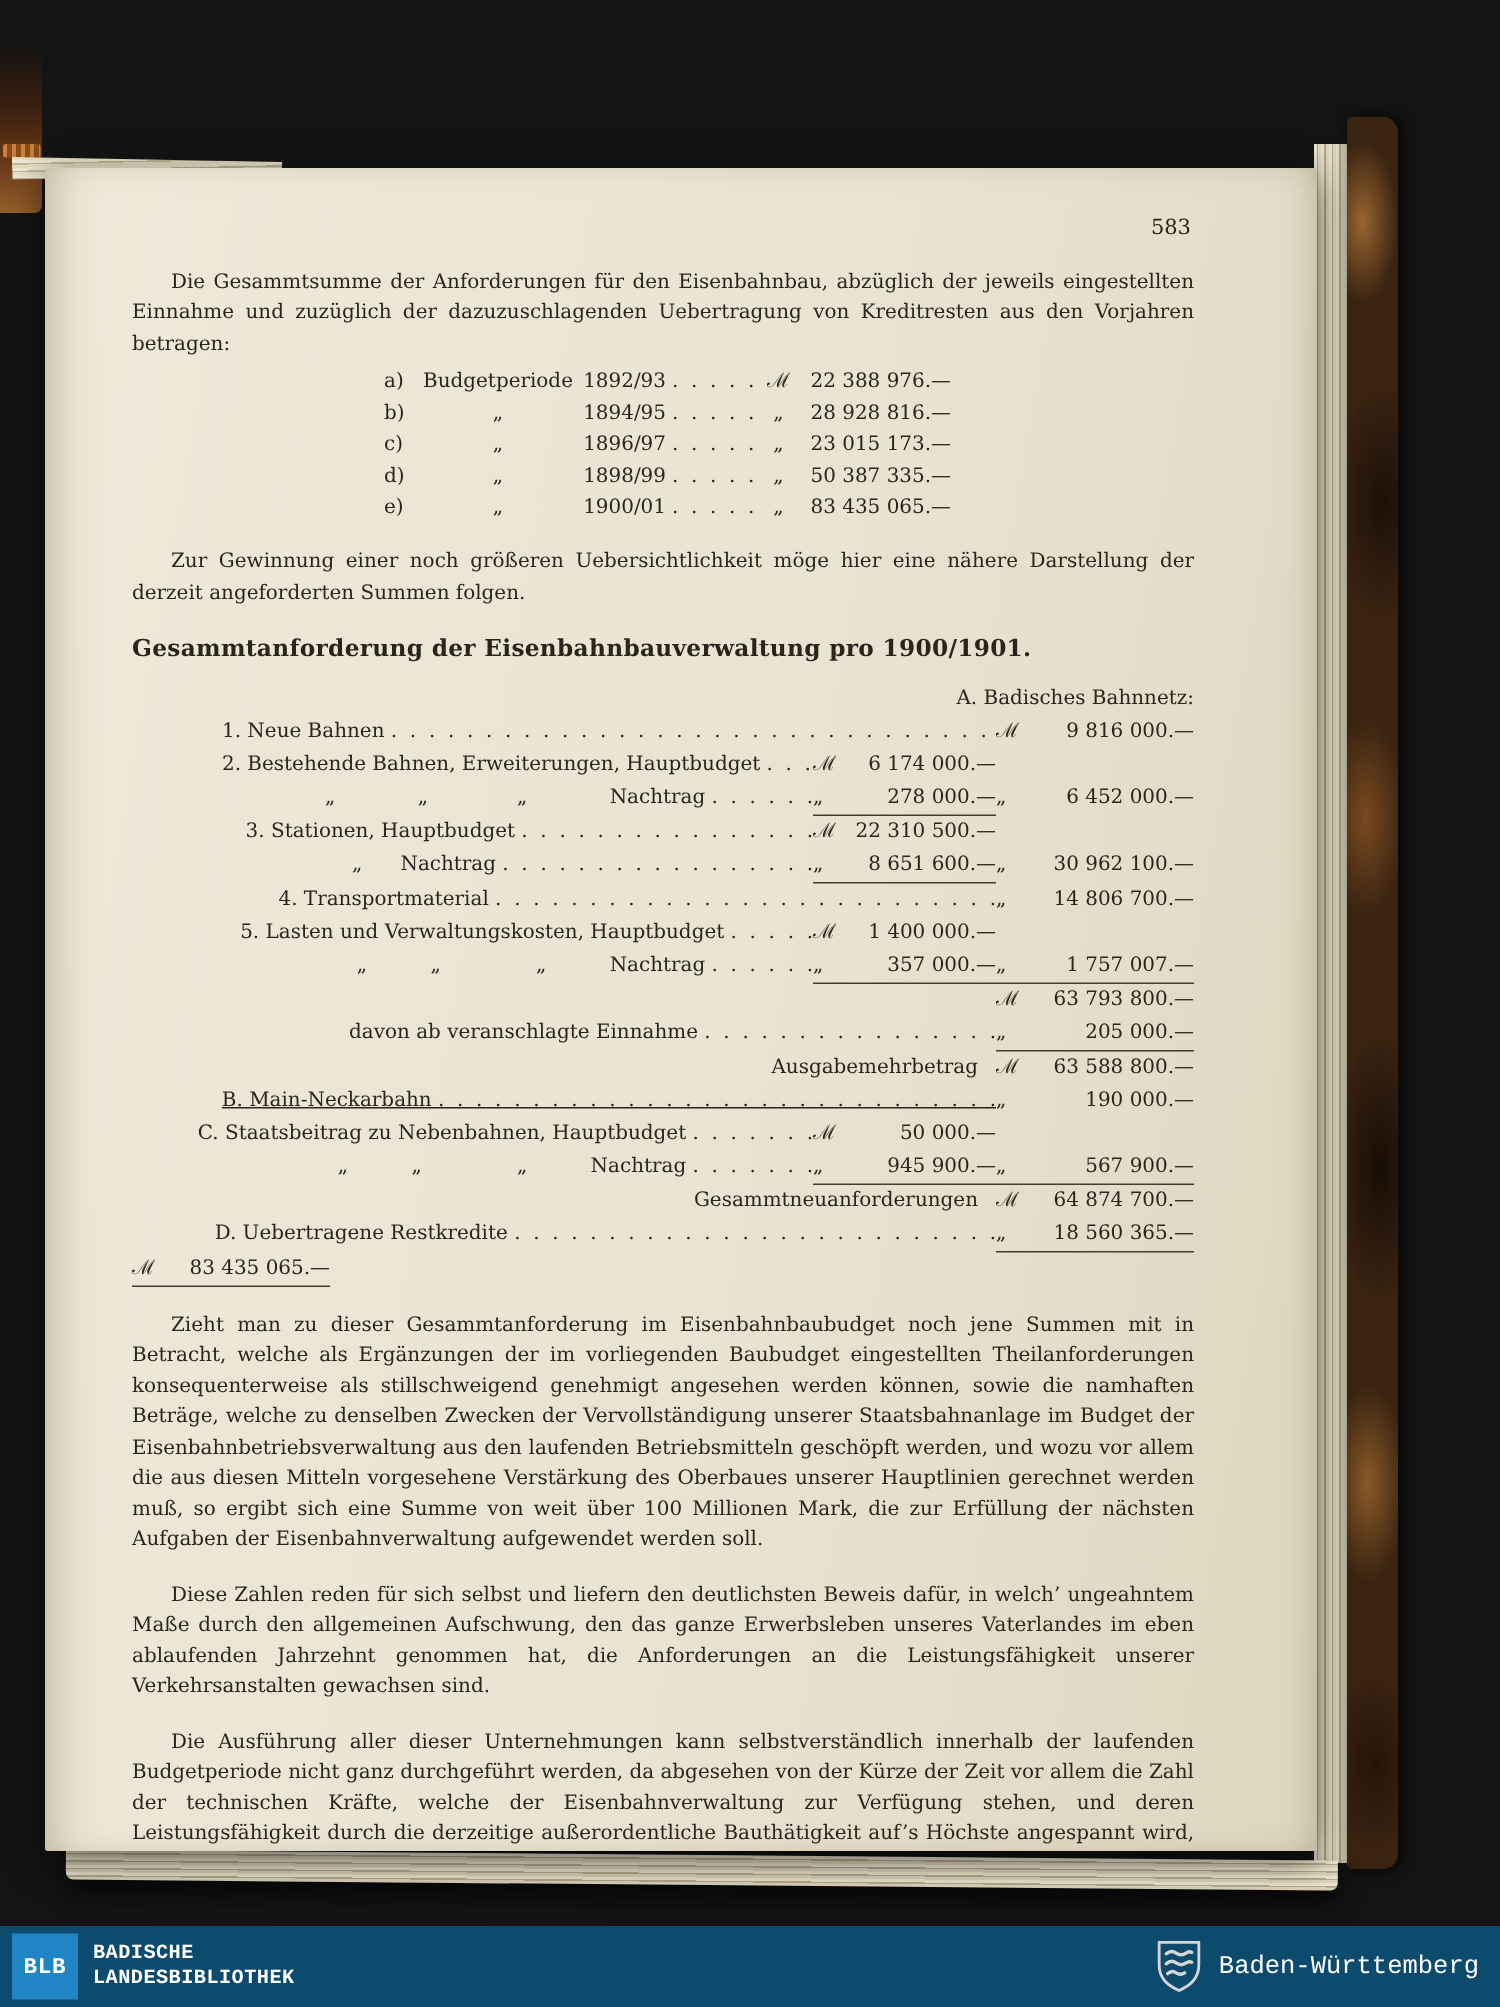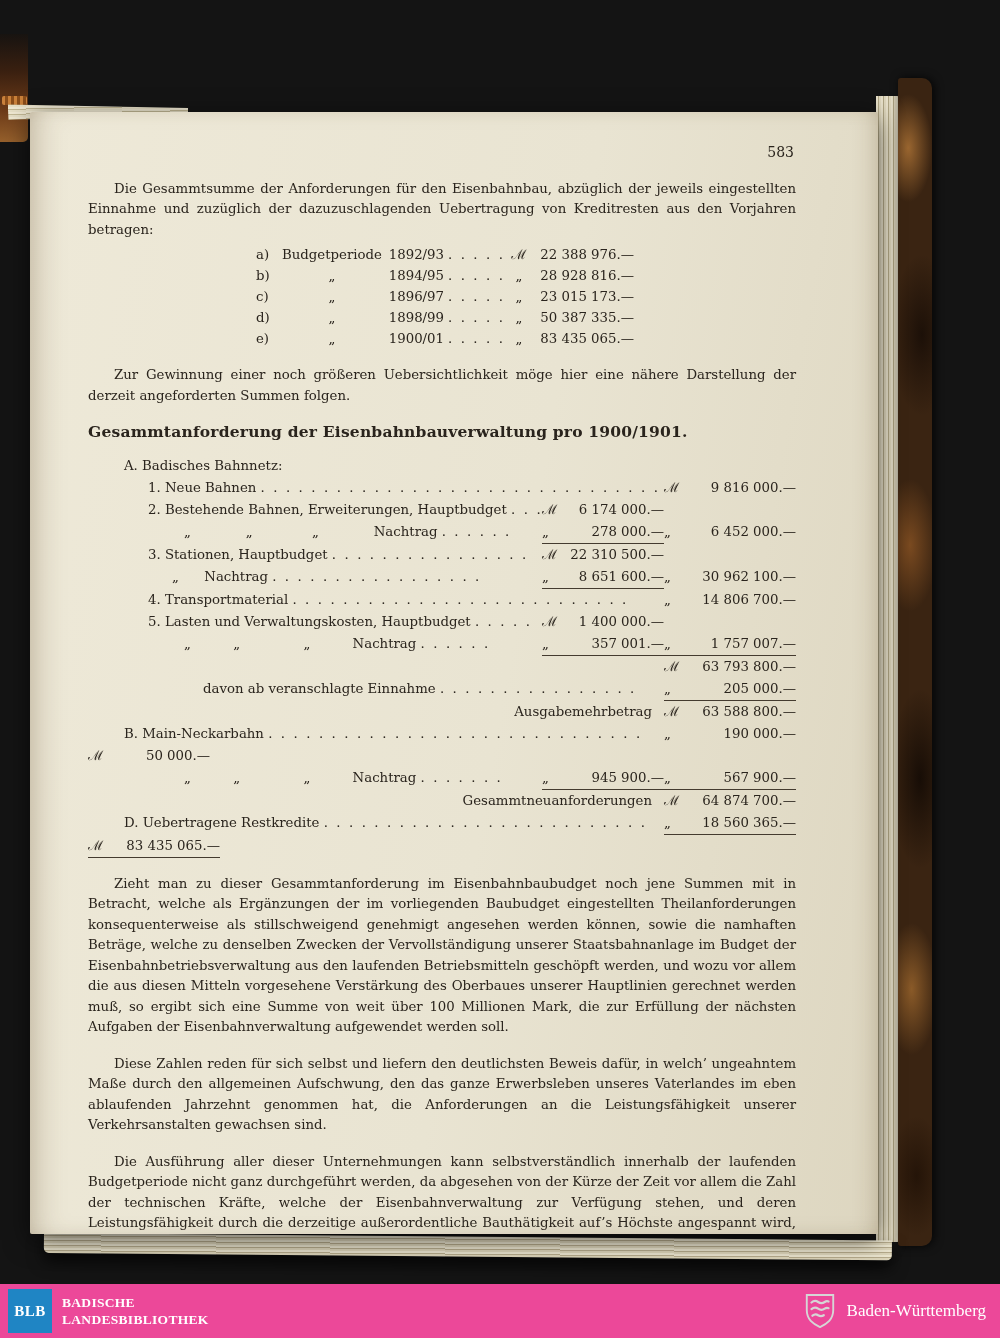--- a/index.html
+++ b/index.html
@@ -53,32 +53,32 @@
   .b-letter{width:26px;}
   .b-period{width:100px;text-align:center;}
   .b-year{width:62px;text-align:right;}
   .b-dots{width:56px;overflow:hidden;white-space:pre;padding-left:4px;}
   .b-cur{width:30px;text-align:center;}
   .b-amt{width:100px;text-align:right;}
 
   
   .req-table{margin:2px 0 8px 0;}
   .t-row{display:flex;align-items:baseline;line-height:22px;}
-  .t-left{flex:1 1 0;min-width:0;overflow:hidden;white-space:pre;box-sizing:border-box;}
+  .t-left{flex:1 1 0;min-width:0;overflow:hidden;white-space:pre;box-sizing:border-box;text-align:right;}
   .t-left.right{text-align:right;white-space:normal;padding-right:12px;}
   .t-mid,.t-right{flex:0 0 auto;display:flex;justify-content:space-between;align-items:baseline;box-sizing:border-box;}
   .t-mid{width:122px;}
   .t-right{width:132px;}
   .t-right.sp{visibility:hidden;}
   .ul{border-bottom:1px solid #443b2f;}
 
   
-  .footer{position:absolute;left:0;bottom:0;width:1000px;height:54px;background:#ec4899;
+  .footer{position:absolute;left:0;bottom:0;width:1000px;height:54px;background:#0c4a6e;
     display:flex;align-items:center;justify-content:space-between;
-    font-family:Liberation Serif, serif;color:#ffffff;}
+    font-family:Liberation Mono, monospace;color:#ffffff;}
   .f-left{display:flex;align-items:center;gap:10px;padding-left:8px;}
   .blb-logo{width:44px;height:44px;background:#1f85c4;color:#fff;display:flex;align-items:center;
     justify-content:center;font-weight:bold;font-size:15px;letter-spacing:.5px;}
   .lib-name{font-weight:bold;font-size:13.5px;line-height:17px;letter-spacing:.3px;}
   .f-right{display:flex;align-items:center;gap:10px;padding-right:14px;}
   .state-name{font-size:17px;}
 </style>
 </head>
 <body>
 
@@ -203,21 +203,21 @@
           <div class="t-mid">
             <span class="t-cur">ℳ</span>
             <span class="t-amt">1 400 000.—</span>
           </div>
           <div class="t-right sp"></div>
         </div>
         <div class="t-row">
           <div class="t-left" style="padding-left: 96px;">„          „               „          Nachtrag .  .  .  .  .  .</div>
           <div class="t-mid ul">
             <span class="t-cur">„</span>
-            <span class="t-amt">357 001.—</span>
+            <span class="t-amt">357 000.—</span>
           </div>
           <div class="t-right ul">
             <span class="t-cur">„</span>
             <span class="t-amt">1 757 007.—</span>
           </div>
         </div>
         <div class="t-row">
           <div class="t-left"></div>
           <div class="t-right">
             <span class="t-cur">ℳ</span>
@@ -232,27 +232,28 @@
           </div>
         </div>
         <div class="t-row">
           <div class="t-left right">Ausgabemehrbetrag</div>
           <div class="t-right">
             <span class="t-cur">ℳ</span>
             <span class="t-amt">63 588 800.—</span>
           </div>
         </div>
         <div class="t-row">
-          <div class="t-left" style="padding-left: 36px;">B. Main-Neckarbahn .  .  .  .  .  .  .  .  .  .  .  .  .  .  .  .  .  .  .  .  .  .  .  .  .  .  .  .  .  .</div>
+          <div class="t-left" style="padding-left: 36px; text-decoration: underline;">B. Main-Neckarbahn .  .  .  .  .  .  .  .  .  .  .  .  .  .  .  .  .  .  .  .  .  .  .  .  .  .  .  .  .  .</div>
           <div class="t-right">
             <span class="t-cur">„</span>
             <span class="t-amt">190 000.—</span>
           </div>
         </div>
         <div class="t-row">
+          <div class="t-left" style="padding-left: 36px;">C. Staatsbeitrag zu Nebenbahnen, Hauptbudget .  .  .  .  .  .  .</div>
           <div class="t-mid">
             <span class="t-cur">ℳ</span>
             <span class="t-amt">50 000.—</span>
           </div>
           <div class="t-right sp"></div>
         </div>
         <div class="t-row">
           <div class="t-left" style="padding-left: 96px;">„          „               „          Nachtrag .  .  .  .  .  .  .</div>
           <div class="t-mid ul">
             <span class="t-cur">„</span>

